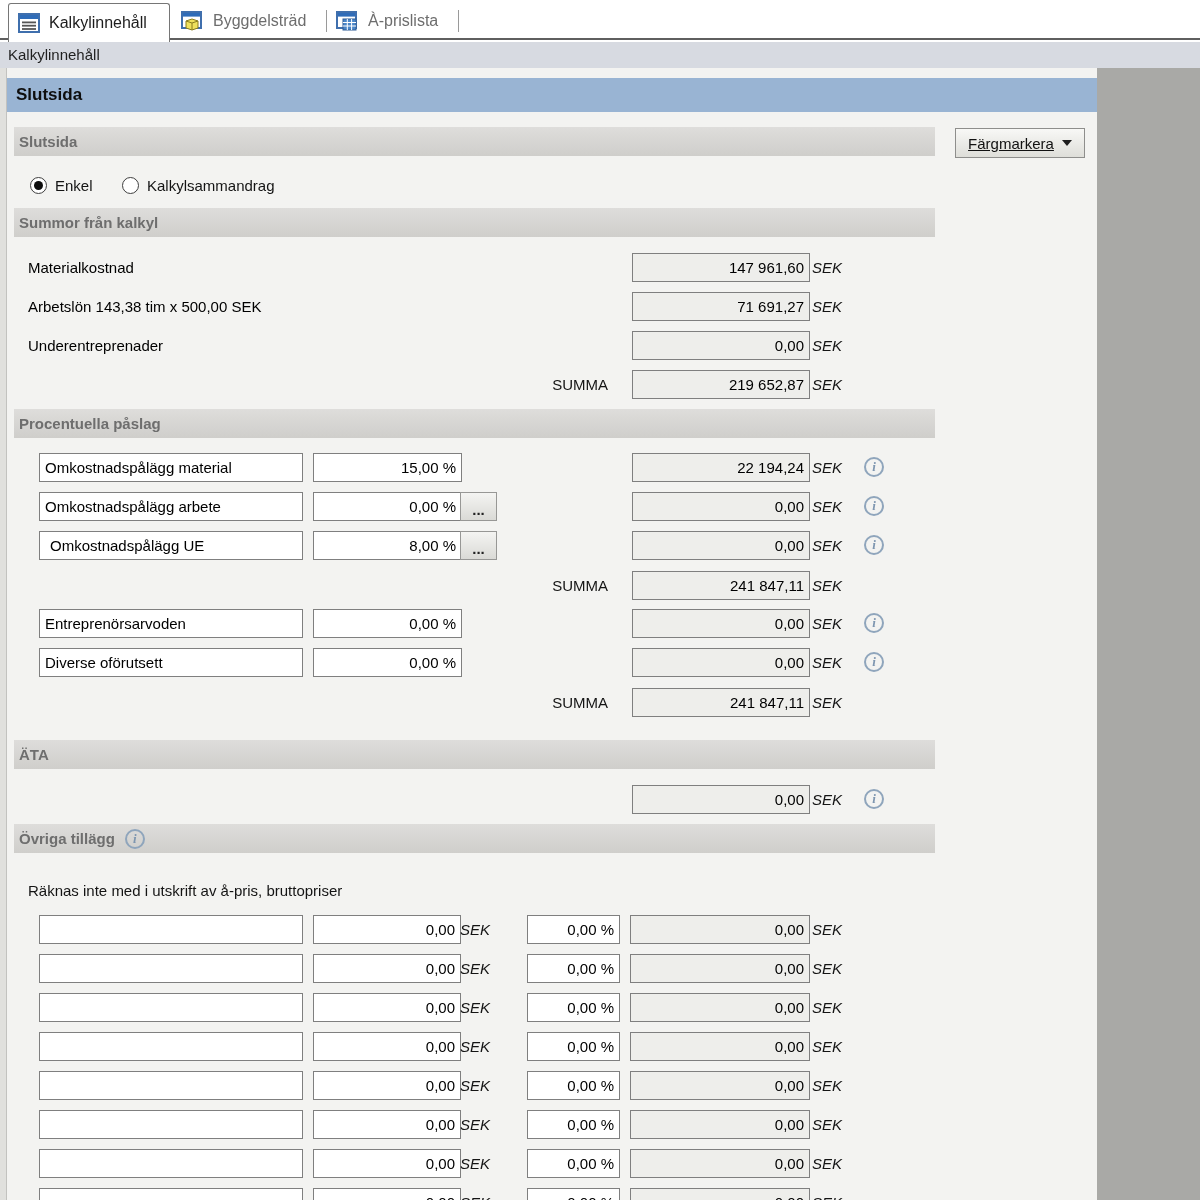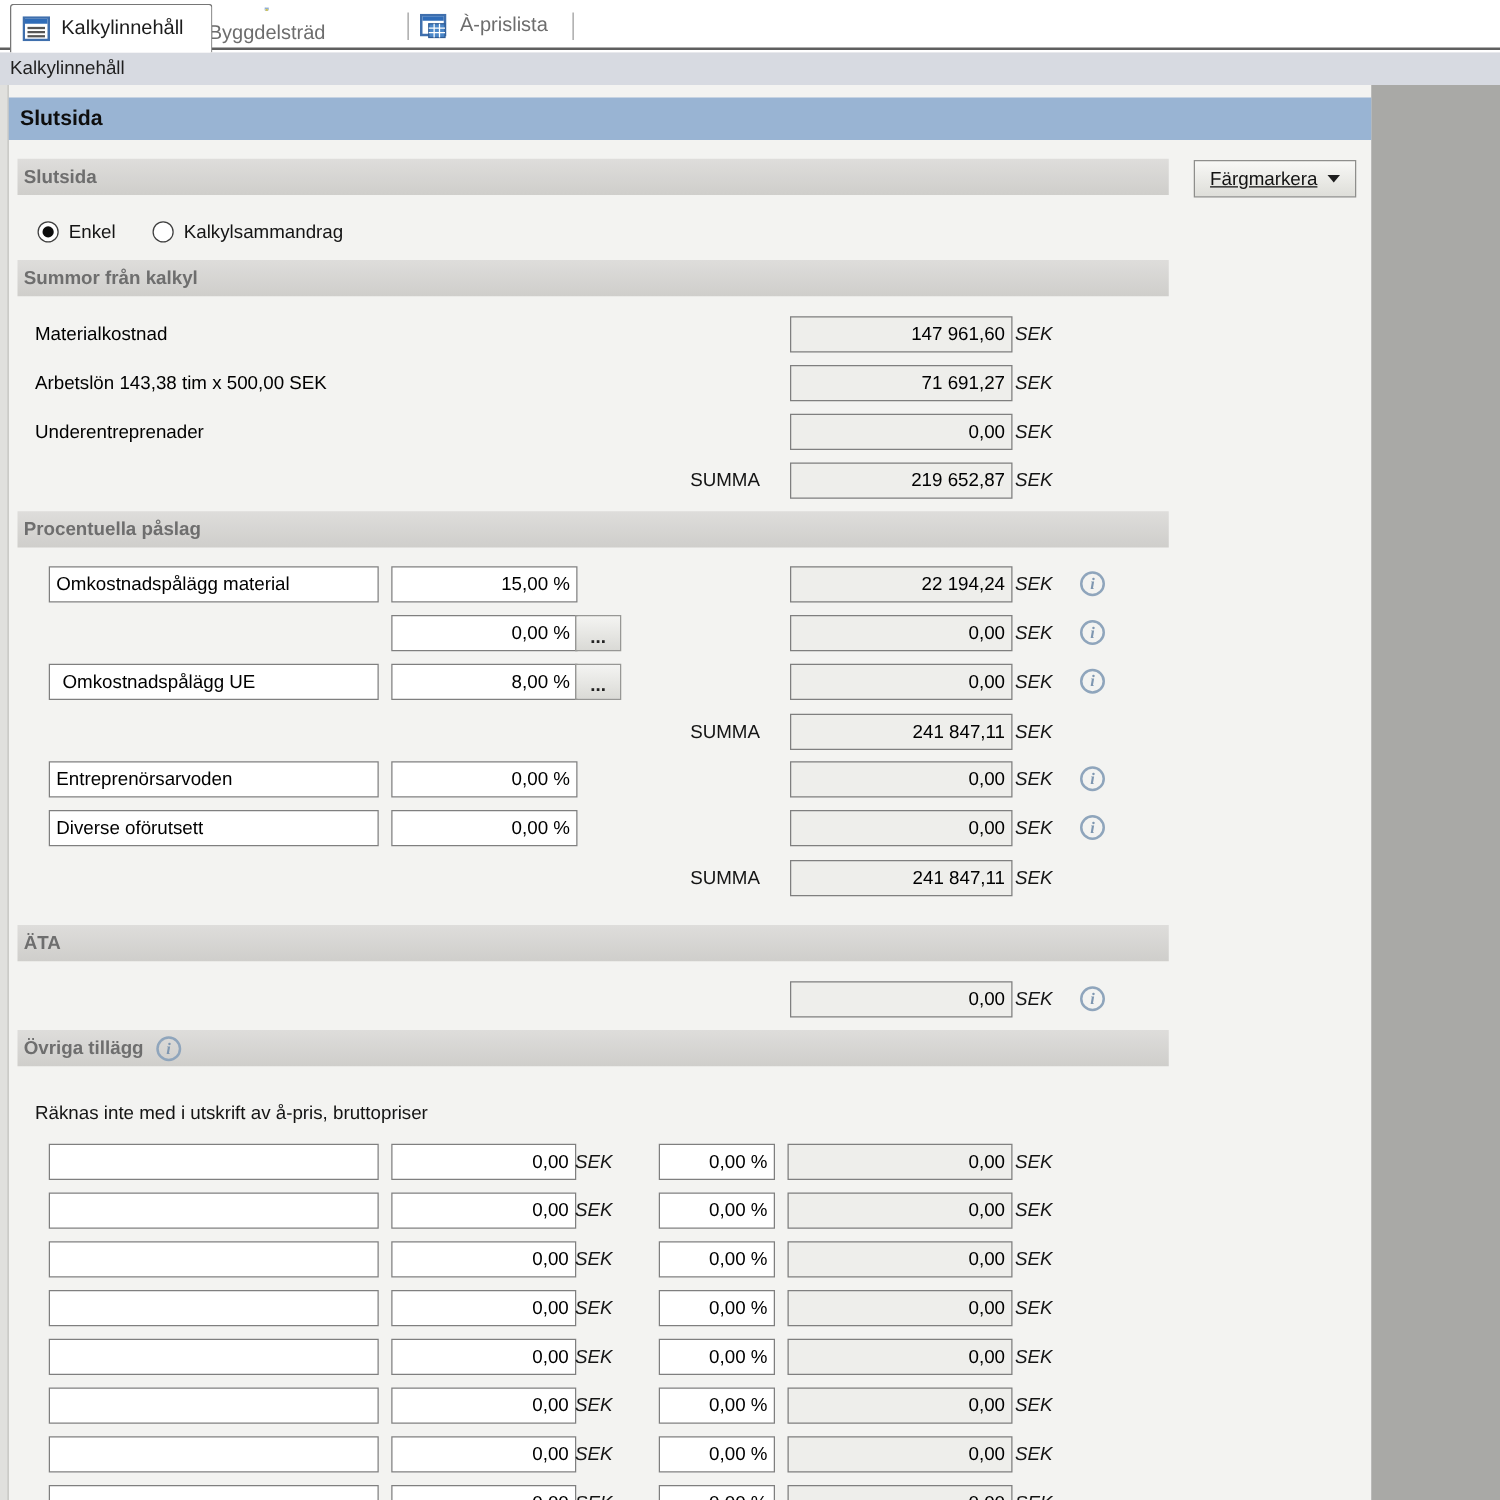--- a/index.html
+++ b/index.html
@@ -79,21 +79,21 @@
       <svg width="22" height="20" viewBox="0 0 22 20">
         <rect x="1" y="1" width="20" height="18" fill="#ffffff" stroke="#3f6fad" stroke-width="2"></rect>
         <rect x="2" y="2" width="18" height="4" fill="#2f6cb8"></rect>
         <rect x="4" y="8.5" width="14" height="1.8" fill="#555555"></rect>
         <rect x="4" y="11.8" width="14" height="1.8" fill="#555555"></rect>
         <rect x="4" y="15.1" width="14" height="1.8" fill="#555555"></rect>
       </svg>
       <span>Kalkylinnehåll</span>
     </div>
 
-    <div class="tab" style="left:167px;flex-direction:column;">
+    <div class="tab" style="left:181px;">
       <svg width="23" height="21" viewBox="0 0 23 21">
         <rect x="1" y="1" width="19" height="16" fill="#ffffff" stroke="#3f6fad" stroke-width="2"></rect>
         <rect x="2" y="2" width="17" height="3.6" fill="#2f6cb8"></rect>
         <polygon points="11,8 17,10 17,17 11,19 5,17 5,10" fill="#efe15c" stroke="#8a7d1f" stroke-width="1"></polygon>
         <polyline points="5,10 11,12 17,10" fill="none" stroke="#8a7d1f" stroke-width="1"></polyline>
         <line x1="11" y1="12" x2="11" y2="19" stroke="#8a7d1f" stroke-width="1"></line>
       </svg>
       <span>Byggdelsträd</span>
     </div>
     <div class="tabsep" style="left:326px;"></div>
@@ -156,20 +156,21 @@
   <span class="unit" style="left:812px;top:370px;">SEK</span>
 
   <div class="section" style="top:409px;">Procentuella påslag</div>
 
   <input class="box white" style="left: 27px; top: 453px; width: 264px;" value="Omkostnadspålägg material">
   <input class="box white num" style="left: 301px; top: 453px; width: 149px;" value="15,00 %">
   <input class="box gray num" style="left: 620px; top: 453px; width: 178px;" readonly="" value="22 194,24">
   <span class="unit" style="left:812px;top:453px;">SEK</span>
   <span class="info" style="left:864px;top:457px;">i</span>
 
+  <input class="box white" style="left: 27px; top: 492px; width: 264px;" value="Omkostnadspålägg arbete">
   <input class="box white num" style="left: 301px; top: 492px; width: 149px;" value="0,00 %">
   <div class="browse" style="left:460px;top:492px;">...</div>
   <input class="box gray num" style="left: 620px; top: 492px; width: 178px;" readonly="" value="0,00">
   <span class="unit" style="left:812px;top:492px;">SEK</span>
   <span class="info" style="left:864px;top:496px;">i</span>
 
   <input class="box white" style="left: 27px; top: 531px; width: 264px; padding-left: 10px;" value="Omkostnadspålägg UE">
   <input class="box white num" style="left: 301px; top: 531px; width: 149px;" value="8,00 %">
   <div class="browse" style="left:460px;top:531px;">...</div>
   <input class="box gray num" style="left: 620px; top: 531px; width: 178px;" readonly="" value="0,00">

